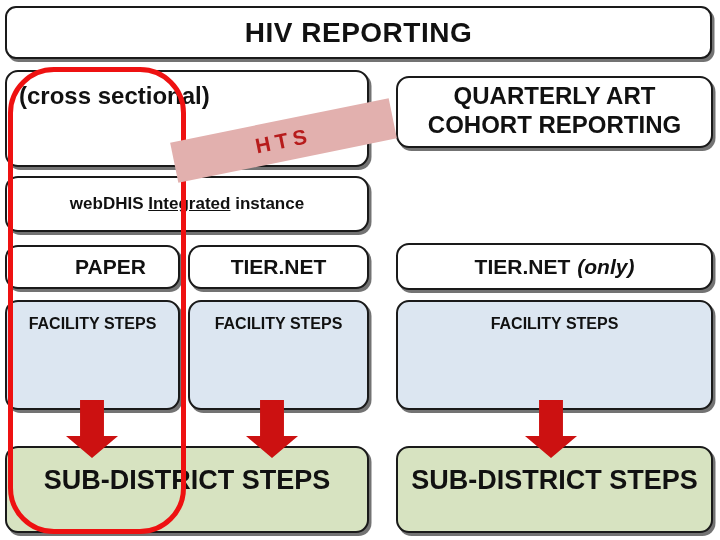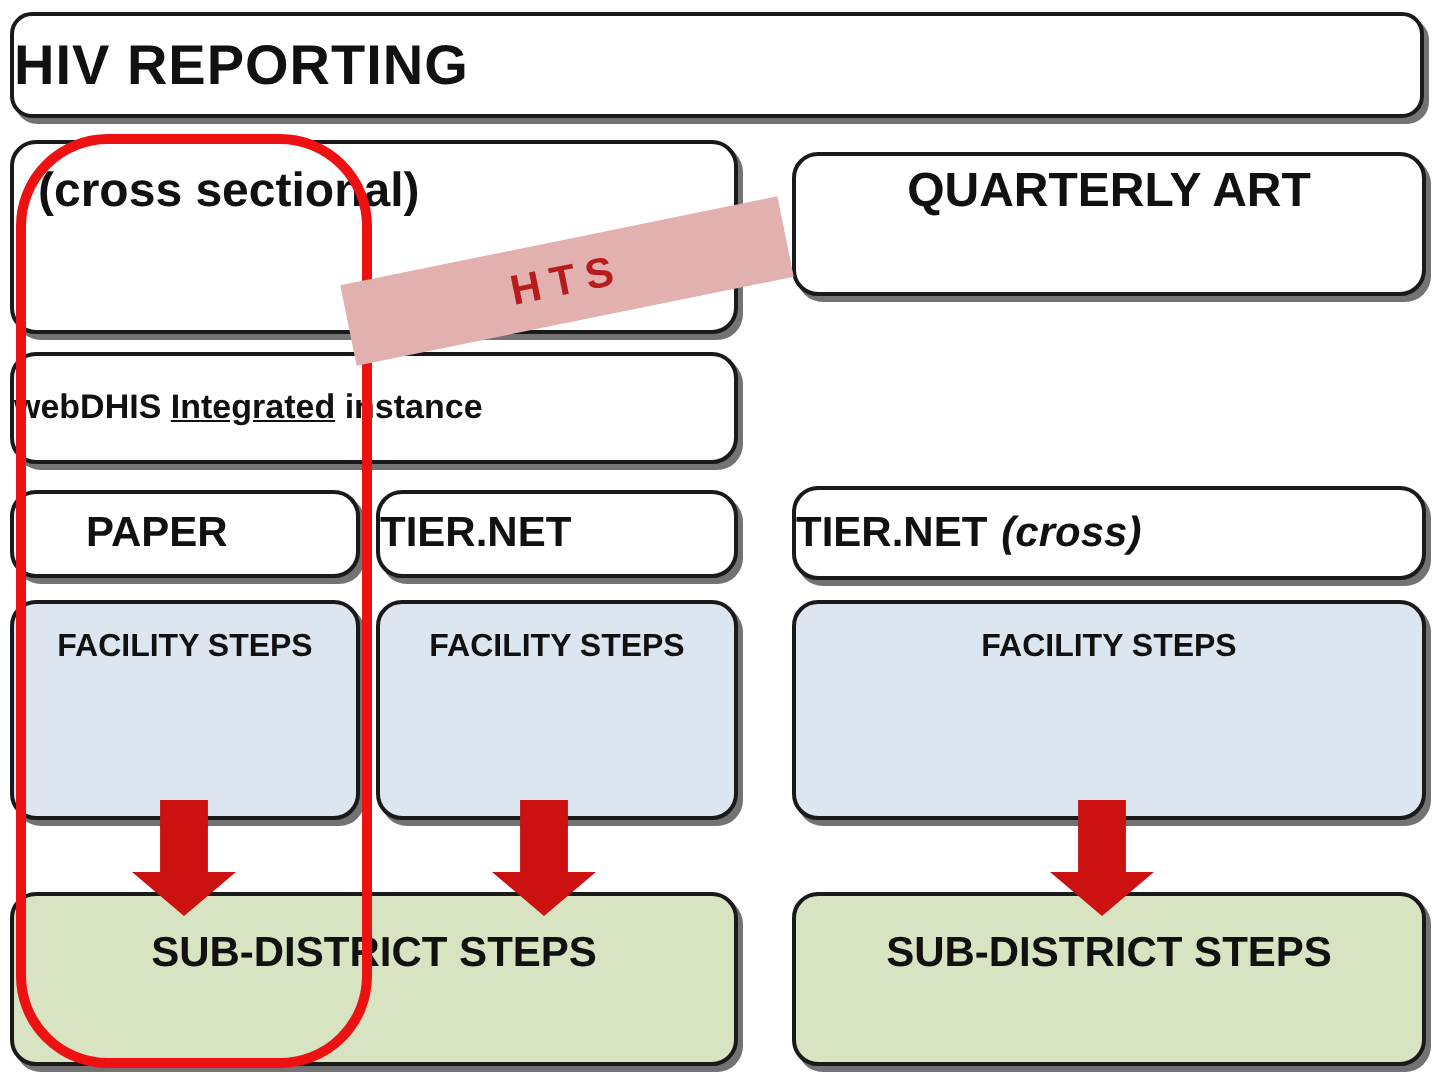--- a/index.html
+++ b/index.html
@@ -26,20 +26,21 @@
     color: var(--color-text, #111);
     box-shadow: 2.5px 3px 0 rgba(0,0,0,0.55);
     z-index: 1;
   }
   .blue  { background: var(--color-box-blue, #dce6f1); }
   .green { background: var(--color-box-green, #d7e3c1); }
 
   .center-both {
     display: flex;
     align-items: center;
+    justify-content: center;
     text-align: center;
   }
   .top-center {
     display: flex;
     justify-content: center;
     text-align: center;
   }
 
   
   #title-box { left: 5px; top: 6px; width: 707px; height: 53px; border-radius: 11px; }
@@ -98,21 +99,21 @@
     clip-path: polygon(27% 0, 73% 0, 73% 62%, 100% 62%, 50% 100%, 0 62%, 27% 62%);
     z-index: 4;
   }
   #arrow-1 { left: 66px; }
   #arrow-2 { left: 246px; }
   #arrow-3 { left: 525px; }
 
   
   #subdistrict-a { left: 5px;   top: 446px; width: 364px; height: 87px; padding-top: 17px; }
   #subdistrict-b { left: 396px; top: 446px; width: 317px; height: 87px; padding-top: 17px; }
-  .subdistrict-text { font-size: 21px; font-weight: bold; }
+  .subdistrict-text { font-size: 27px; font-weight: bold; }
 
   
   #highlight-outline {
     position: absolute;
     box-sizing: border-box;
     left: 8px; top: 67px;
     width: 178px; height: 467px;
     border: 5.5px solid var(--color-outline-red, #ee1111);
     border-radius: 46px;
     z-index: 5;
@@ -129,39 +130,40 @@
     <span class="t">HIV REPORTING</span>
   </div>
 
   <div id="monthly-header" class="box">
     <div class="l">(cross sectional)</div>
   </div>
 
   <div id="quarterly-header" class="box top-center">
     <div>
       <div class="l">QUARTERLY ART</div>
+      <div class="l">COHORT REPORTING</div>
     </div>
   </div>
 
   <div id="integrated-box" class="box center-both">
     <span class="instance-text"><span>webDHIS </span><span class="u">Integrated</span><span> instance</span></span>
   </div>
 
 
   <div id="paper-box" class="box center-both">
     <span class="source-text">PAPER</span>
   </div>
 
   <div id="tiernet-box" class="box center-both">
     <span class="source-text">TIER.NET</span>
   </div>
 
   <div id="tiernet-only-box" class="box center-both">
     <span class="source-text">TIER.NET</span>
-    <span class="source-text note">(cross)</span>
+    <span class="source-text note">(only)</span>
   </div>
 
   <div id="facility-a" class="box blue top-center">
     <span class="facility-text">FACILITY STEPS</span>
   </div>
 
   <div id="facility-b" class="box blue top-center">
     <span class="facility-text">FACILITY STEPS</span>
   </div>
 

